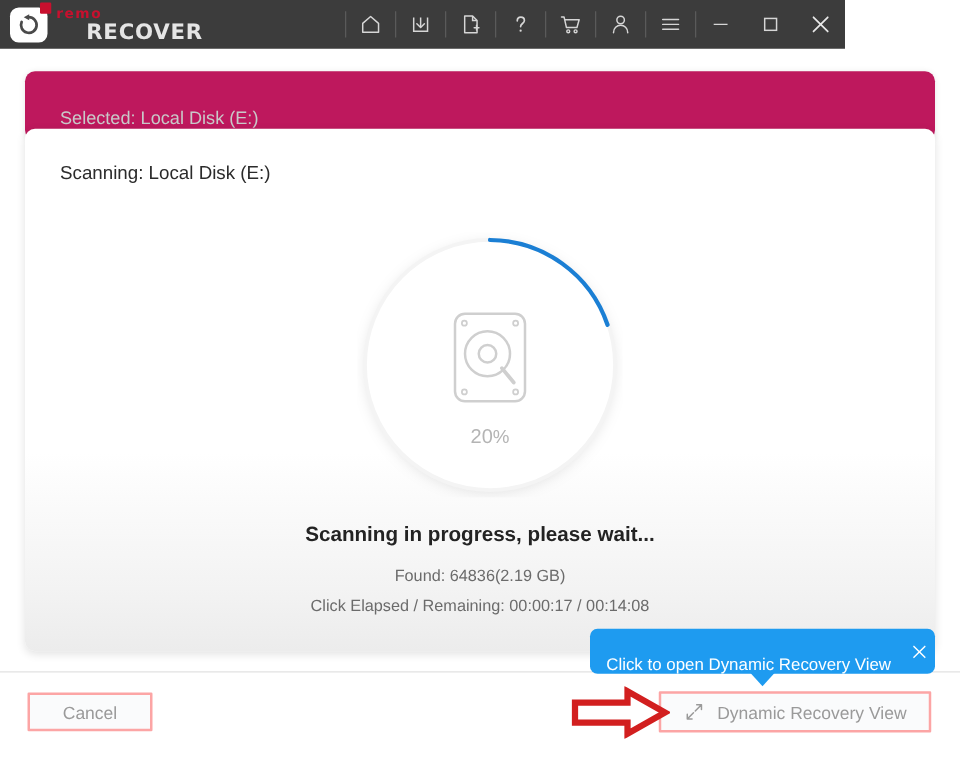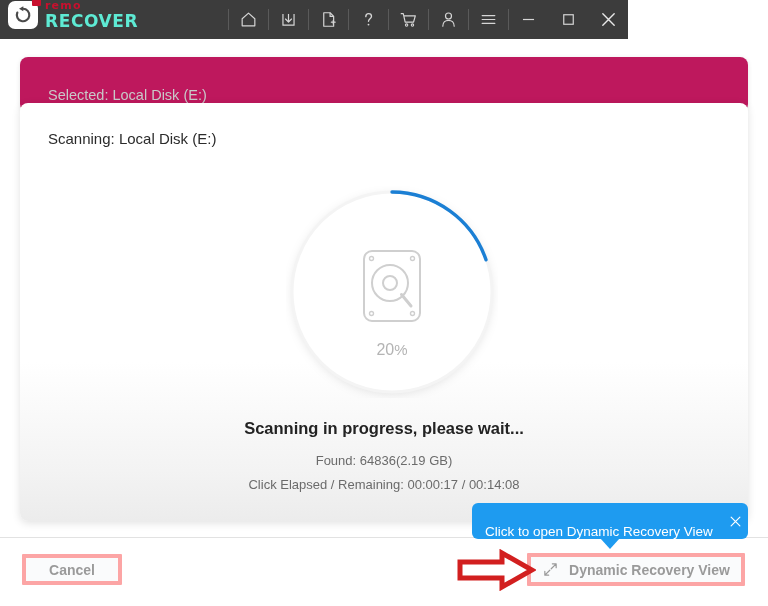--- a/index.html
+++ b/index.html
@@ -11,23 +11,23 @@
   }
   .app {
     position: relative;
     width: 768px; height: 606px;
     background: #ffffff;
   }
 
   
   .titlebar {
     position: absolute; top: 0; left: 0;
-    width: 628px; height: 39px;
+    width: 676px; height: 39px;
     background: #3c3c3c;
-    display: flex; align-items: flex-start;
+    display: flex; align-items: center;
   }
   .logo {
     display: flex; align-items: center;
     margin-left: 8px;
   }
   .logo-mark {
     position: relative;
     width: 30px; height: 28px;
     background: #ffffff;
     border-radius: 7px;
@@ -43,26 +43,27 @@
   }
   .logo-text { display: flex; flex-direction: column; line-height: 1; }
   .logo-remo {
     color: #c8102e;
     font-size: 11px;
     font-weight: bold;
     letter-spacing: 1.2px;
     font-family: "DejaVu Sans", sans-serif;
   }
   .logo-recover {
-    color: #5eead4;
+    color: #e5e5e5;
     font-size: 17px;
     font-weight: bold;
     letter-spacing: 0.6px;
     font-family: "DejaVu Sans", sans-serif;
     margin-top: 2px;
+    margin-left: 24px;
   }
 
   .tb-icons {
     position: absolute; right: 0; top: 0;
     height: 39px;
     display: flex; align-items: center;
   }
   .tb-btn {
     width: 40px; height: 39px;
     display: flex; align-items: center; justify-content: center;
@@ -158,26 +159,25 @@
   .divider {
     position: absolute;
     left: 0; top: 537px;
     width: 768px; height: 1px;
     background: #e2e2e2;
   }
   .btn {
     position: absolute;
     display: flex; align-items: center; justify-content: center;
     background: #fafbfc;
-    border: 4px solid #fca5a5;
+    border: 2px solid #fca5a5;
     color: #9a9a9a;
     font-size: 14px;
     cursor: pointer;
     border-radius: 1px;
-    font-weight: bold;
   }
   .btn-cancel {
     left: 22px; top: 554px;
     width: 100px; height: 31px;
   }
   .btn-drv {
     left: 527px; top: 553px;
     width: 218px; height: 33px;
     gap: 10px;
   }

